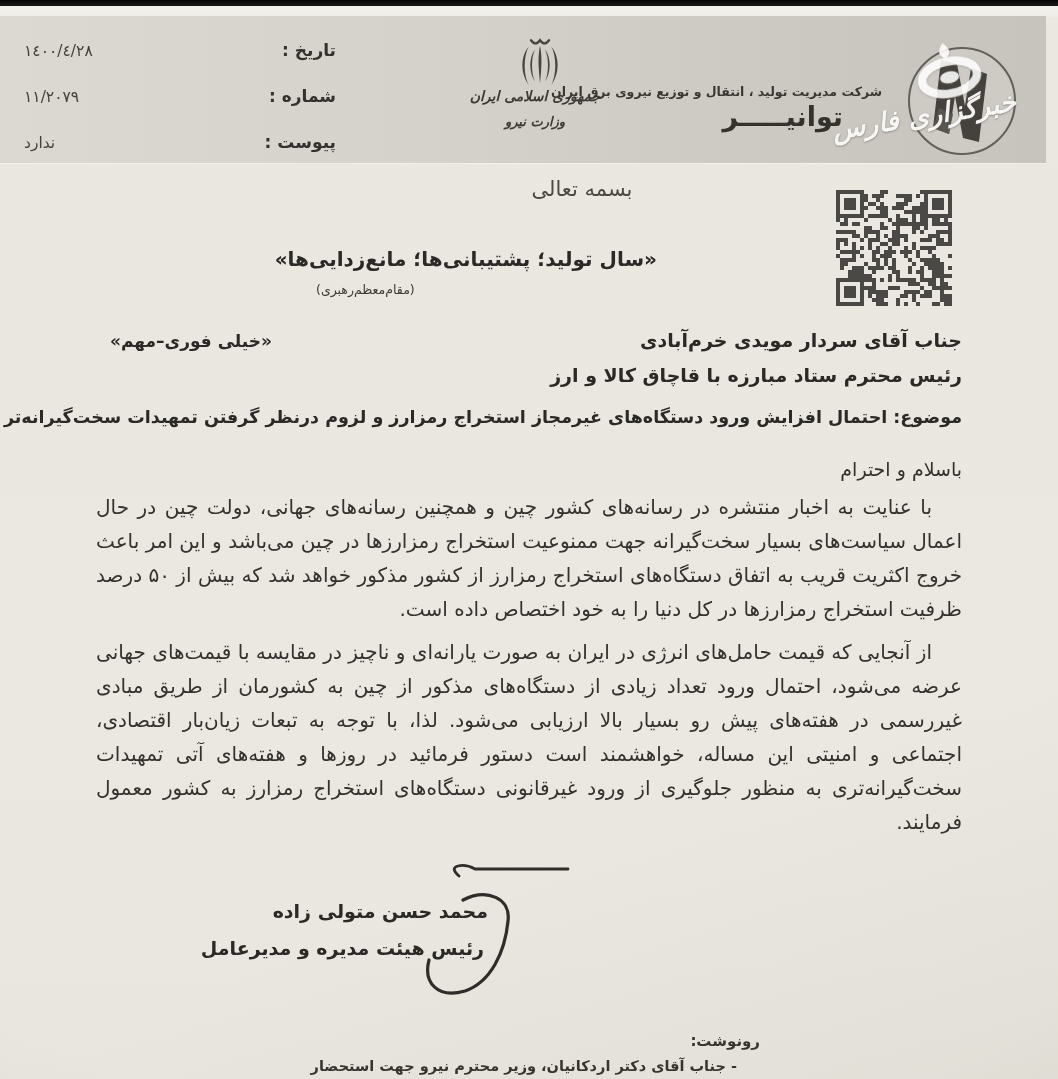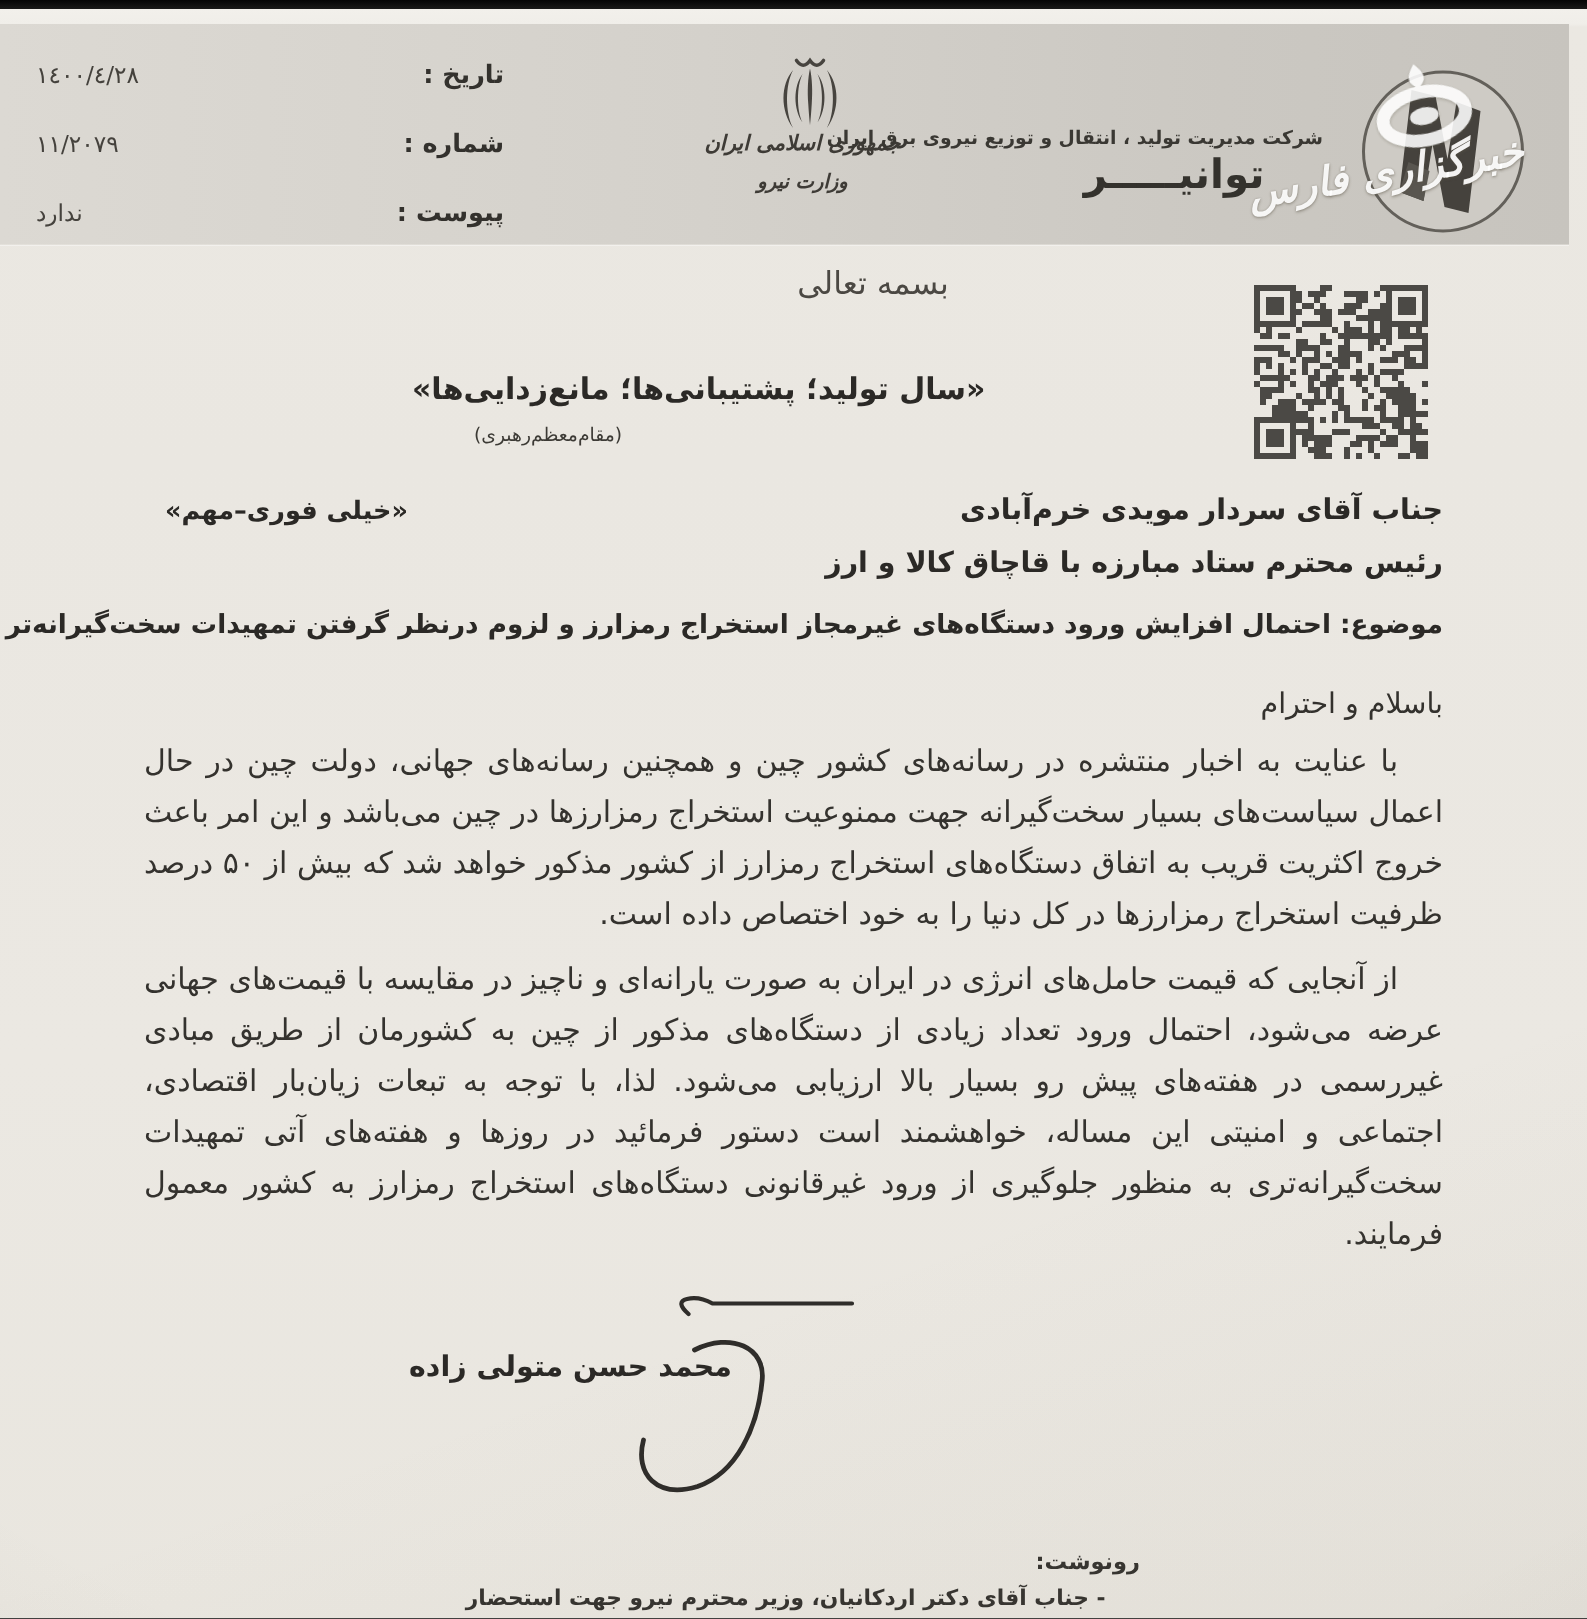--- a/index.html
+++ b/index.html
@@ -571,18 +571,19 @@
   <div class="abs body-text">
     <p>با عنایت به اخبار منتشره در رسانه‌های کشور چین و همچنین رسانه‌های جهانی، دولت چین در حال اعمال سیاست‌های بسیار سخت‌گیرانه جهت ممنوعیت استخراج رمزارزها در چین می‌باشد و این امر باعث خروج اکثریت قریب به اتفاق دستگاه‌های استخراج رمزارز از کشور مذکور خواهد شد که بیش از ۵۰ درصد ظرفیت استخراج رمزارزها در کل دنیا را به خود اختصاص داده است.</p>
     <p>از آنجایی که قیمت حامل‌های انرژی در ایران به صورت یارانه‌ای و ناچیز در مقایسه با قیمت‌های جهانی عرضه می‌شود، احتمال ورود تعداد زیادی از دستگاه‌های مذکور از چین به کشورمان از طریق مبادی غیررسمی در هفته‌های پیش رو بسیار بالا ارزیابی می‌شود. لذا، با توجه به تبعات زیان‌بار اقتصادی، اجتماعی و امنیتی این مساله، خواهشمند است دستور فرمائید در روزها و هفته‌های آتی تمهیدات سخت‌گیرانه‌تری به منظور جلوگیری از ورود غیرقانونی دستگاه‌های استخراج رمزارز به کشور معمول فرمایند.</p>
   </div>
 
   <svg class="abs sig-scribble" viewBox="0 0 215 150" fill="none" stroke="currentColor" stroke-linecap="round">
     <path d="M84 21 q-9 -8 -1 -10 q8 -2 17 3 L193 14" stroke-width="2.8"></path>
     <path d="M88 45 C112 33 136 43 133 66 C130 97 116 127 90 136 C63 144 48 128 54 105" stroke-width="3.2"></path>
   </svg>
   <div class="abs sig-name rtl">محمد حسن متولی زاده</div>
+  <div class="abs sig-title rtl">رئیس هیئت مدیره و مدیرعامل</div>
 
   <div class="abs cc-label rtl">رونوشت:</div>
   <div class="abs cc-item rtl">- جناب آقای دکتر اردکانیان، وزیر محترم نیرو جهت استحضار</div>
 
   <div class="abs vignette"></div>
 </div>
 
 </body></html>

